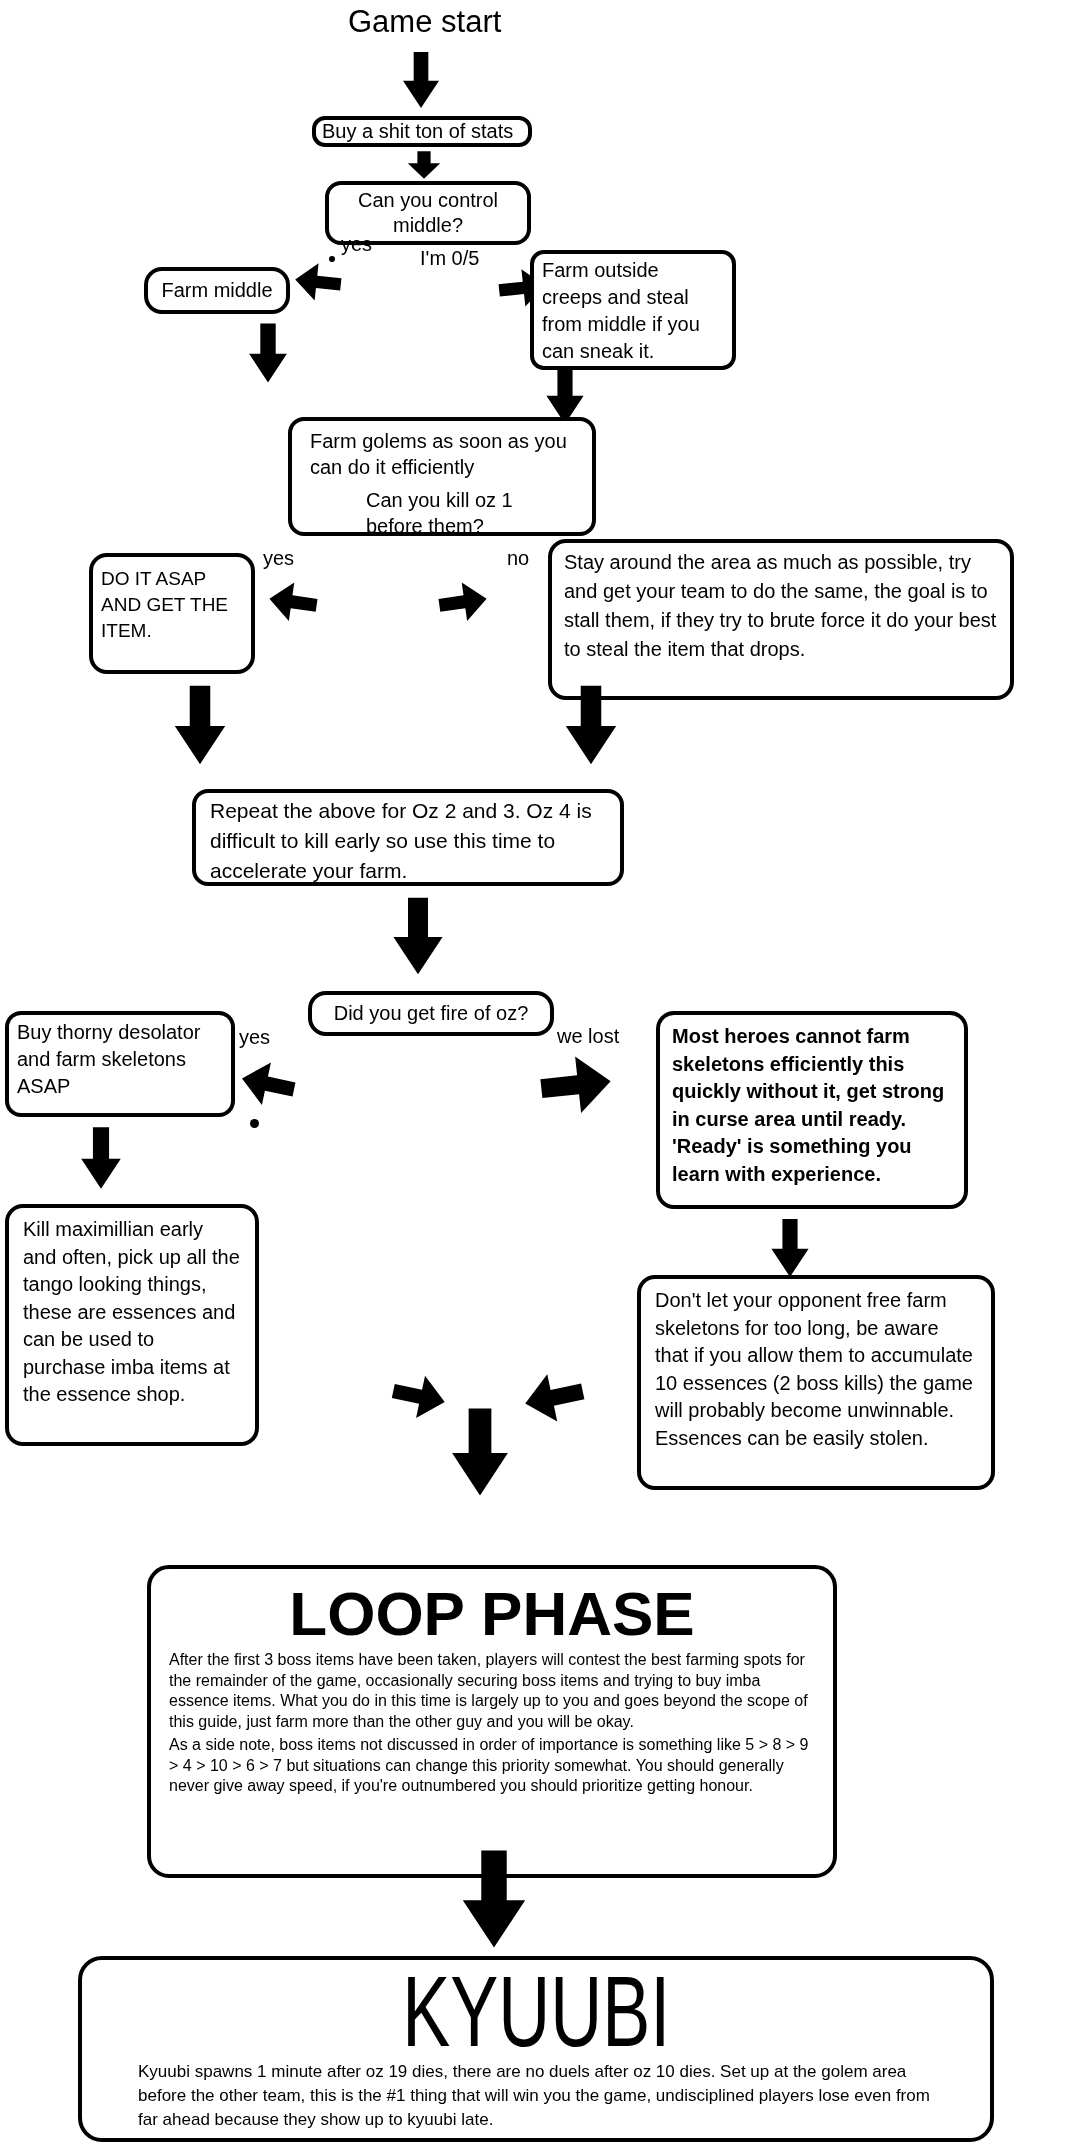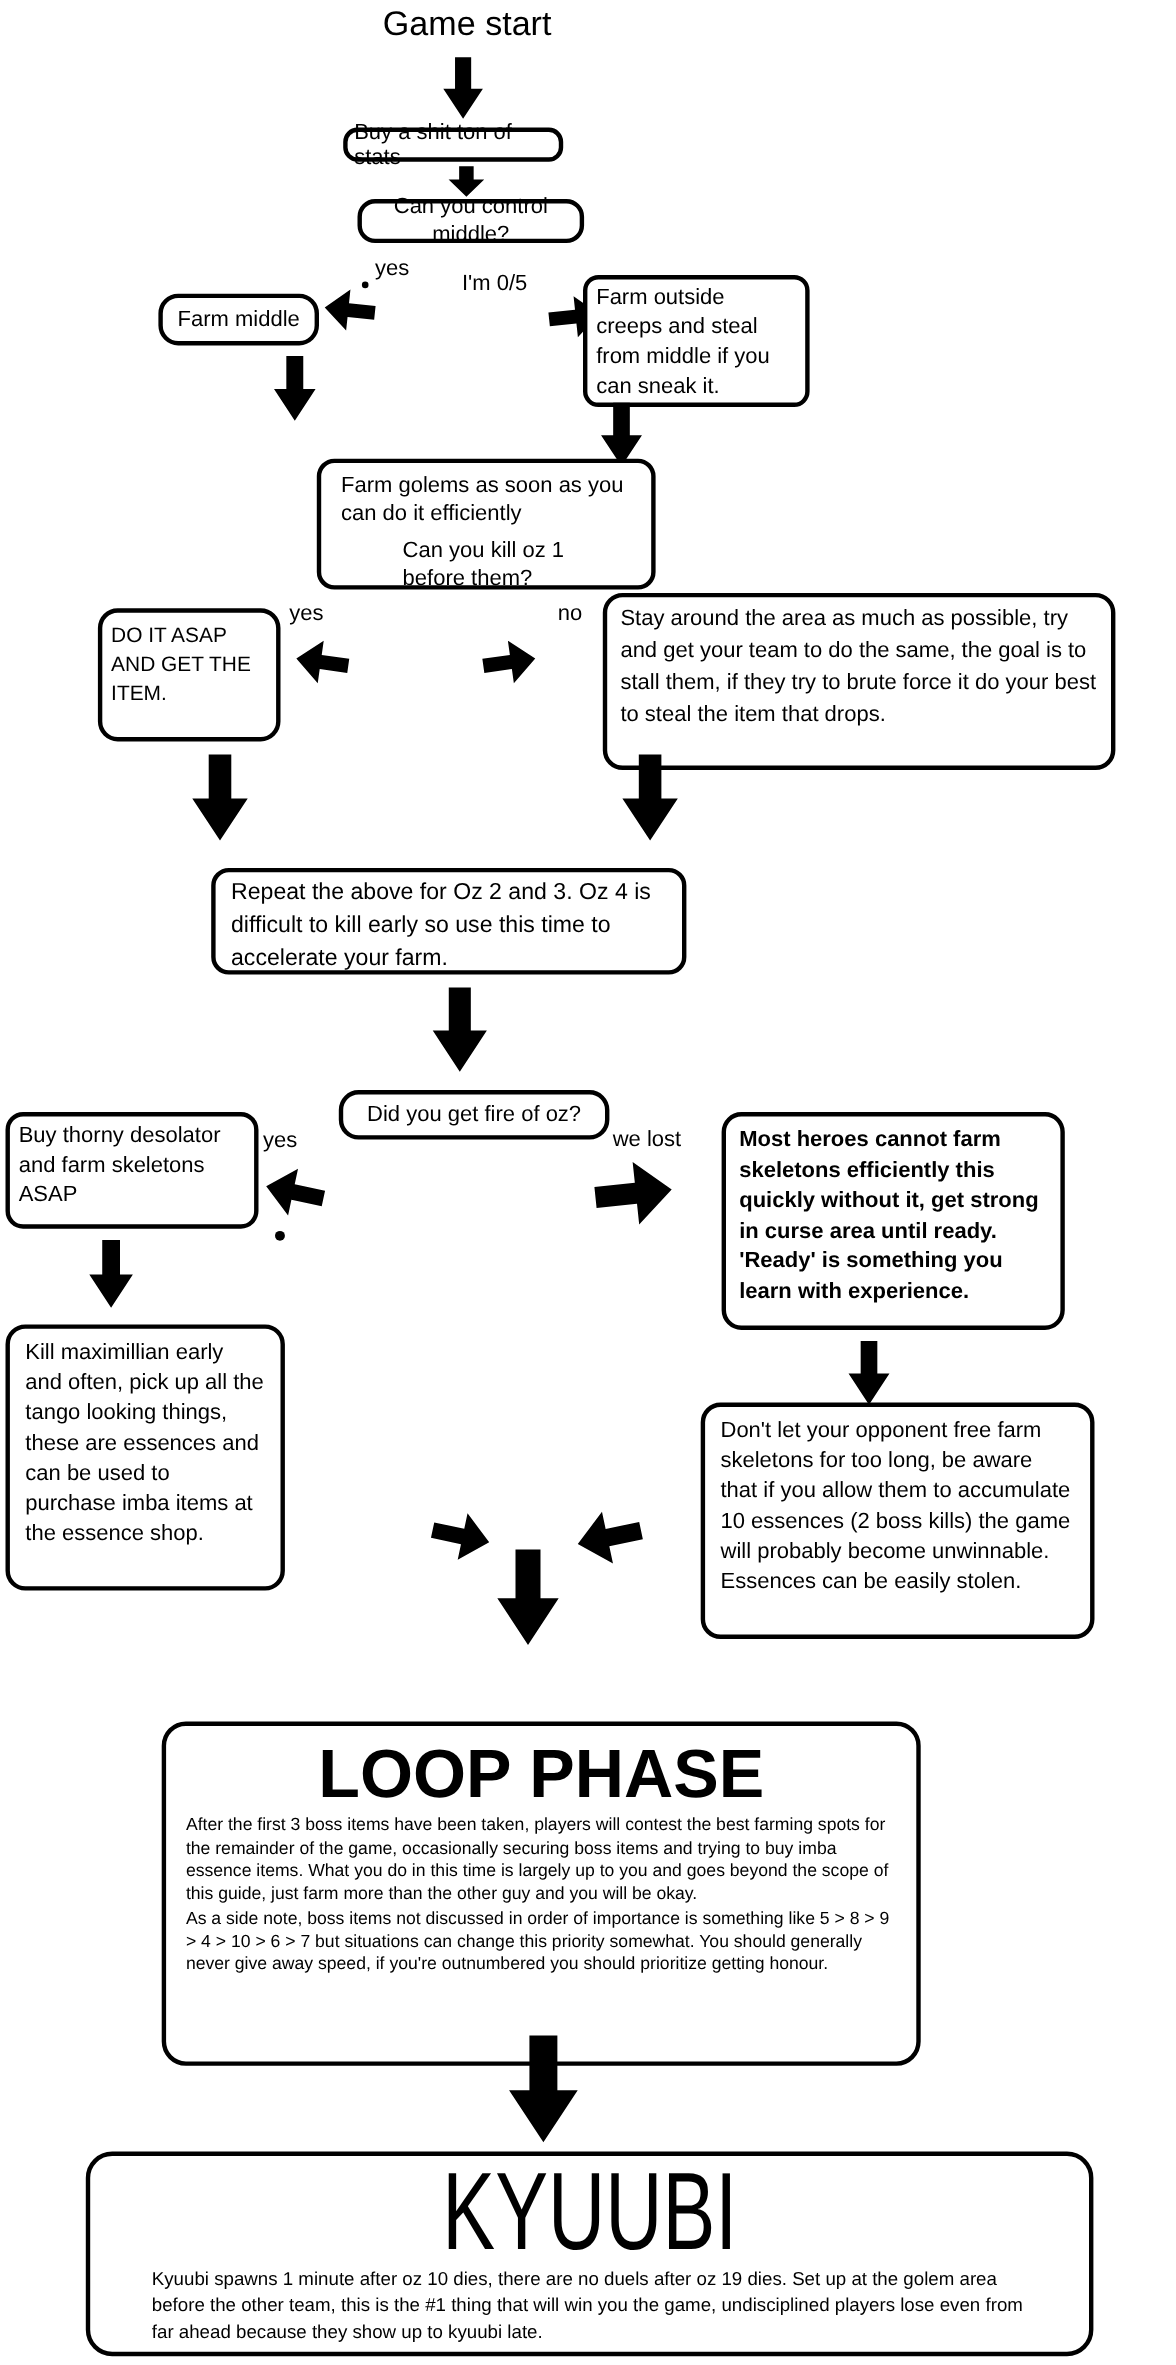--- a/index.html
+++ b/index.html
@@ -12,23 +12,23 @@
   .box{
     position:absolute;background:#fff;border:4px solid #000;box-sizing:border-box;
   }
   .cen{display:flex;align-items:center;justify-content:center;text-align:center;}
   .arr{position:absolute;overflow:visible;}
   .dot{position:absolute;background:#000;border-radius:50%;}
 
   #t-game{left:328px;top:4px;font-size:31px;margin-left:20px;}
 
   #a1{left:401px;top:50px;width:40px;height:60px;}
-  #b-buy{left:312px;top:116px;width:200px;height:31px;border-radius:13px;font-size:20px;display:flex;align-items:center;padding:0 6px;}
+  #b-buy{left:312px;top:116px;width:220px;height:31px;border-radius:13px;font-size:20px;display:flex;align-items:center;padding:0 6px;}
   #a2{left:406px;top:149px;width:36px;height:32px;}
-  #b-mid{left:325px;top:181px;width:206px;height:40px;border-radius:16px;font-size:20px;line-height:25px;}
+  #b-mid{left:325px;top:181px;width:206px;height:64px;border-radius:16px;font-size:20px;line-height:25px;}
   #l-yes1{left:341px;top:233px;}
   #a3{left:293px;top:247px;width:50px;height:70px;transform:rotate(6deg);}
   #b-farmmid{left:144px;top:267px;width:146px;height:47px;border-radius:18px;font-size:20px;}
   #l-im05{left:420px;top:247px;}
   #a4{left:497px;top:253px;width:50px;height:70px;transform:rotate(-6deg);}
   #b-farmout{left:530px;top:250px;width:206px;height:120px;border-radius:14px;font-size:20px;line-height:27px;padding:3px 8px;}
   #a5{left:247px;top:321px;width:42px;height:64px;}
   #a6{left:544px;top:364px;width:42px;height:62px;}
   #dot1{left:329px;top:256px;width:6px;height:6px;}
 
@@ -192,16 +192,16 @@
     <div class="loop-p">After the first 3 boss items have been taken, players will contest the best farming spots for the remainder of the game, occasionally securing boss items and trying to buy imba essence items. What you do in this time is largely up to you and goes beyond the scope of this guide, just farm more than the other guy and you will be okay.</div>
     <div class="loop-p">As a side note, boss items not discussed in order of importance is something like 5 &gt; 8 &gt; 9 &gt; 4 &gt; 10 &gt; 6 &gt; 7 but situations can change this priority somewhat. You should generally never give away speed, if you're outnumbered you should prioritize getting honour.</div>
   </div>
 
   <svg class="arr" id="a19" viewBox="0 0 60 90">
       <use href="#sym-arr-down"></use>
     </svg>
 
   <div class="box" id="b-kyuubi">
     <div id="kyuubi-title"><span>KYUUBI</span></div>
-    <div id="kyuubi-text">Kyuubi spawns 1 minute after oz 10 dies, there are no duels after oz 19 dies. Set up at the golem area before the other team, this is the #1 thing that will win you the game, undisciplined players lose even from far ahead because they show up to kyuubi late.</div>
+    <div id="kyuubi-text">Kyuubi spawns 1 minute after oz 19 dies, there are no duels after oz 10 dies. Set up at the golem area before the other team, this is the #1 thing that will win you the game, undisciplined players lose even from far ahead because they show up to kyuubi late.</div>
   </div>
 
 </div>
 
 </body></html>

